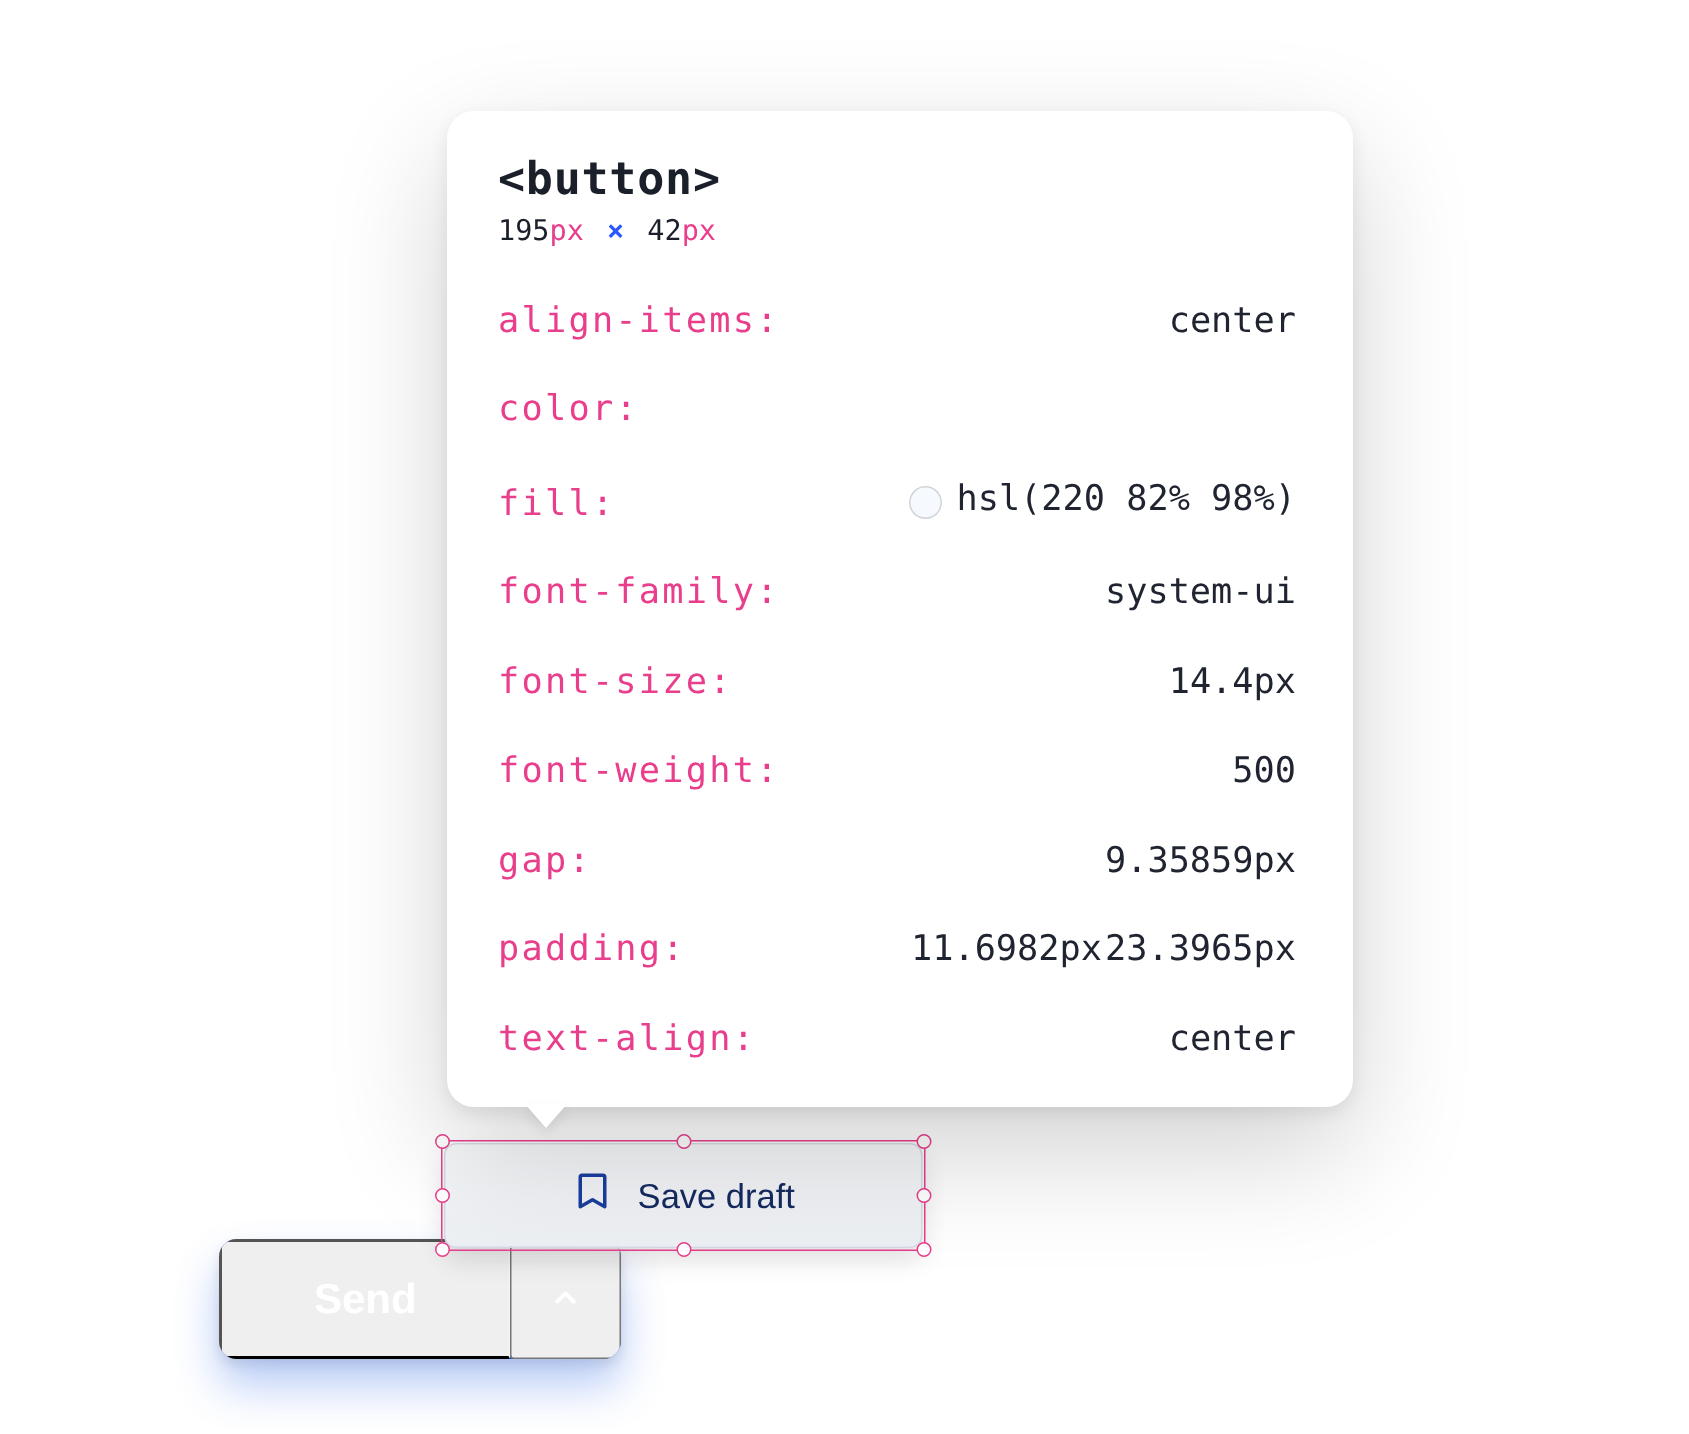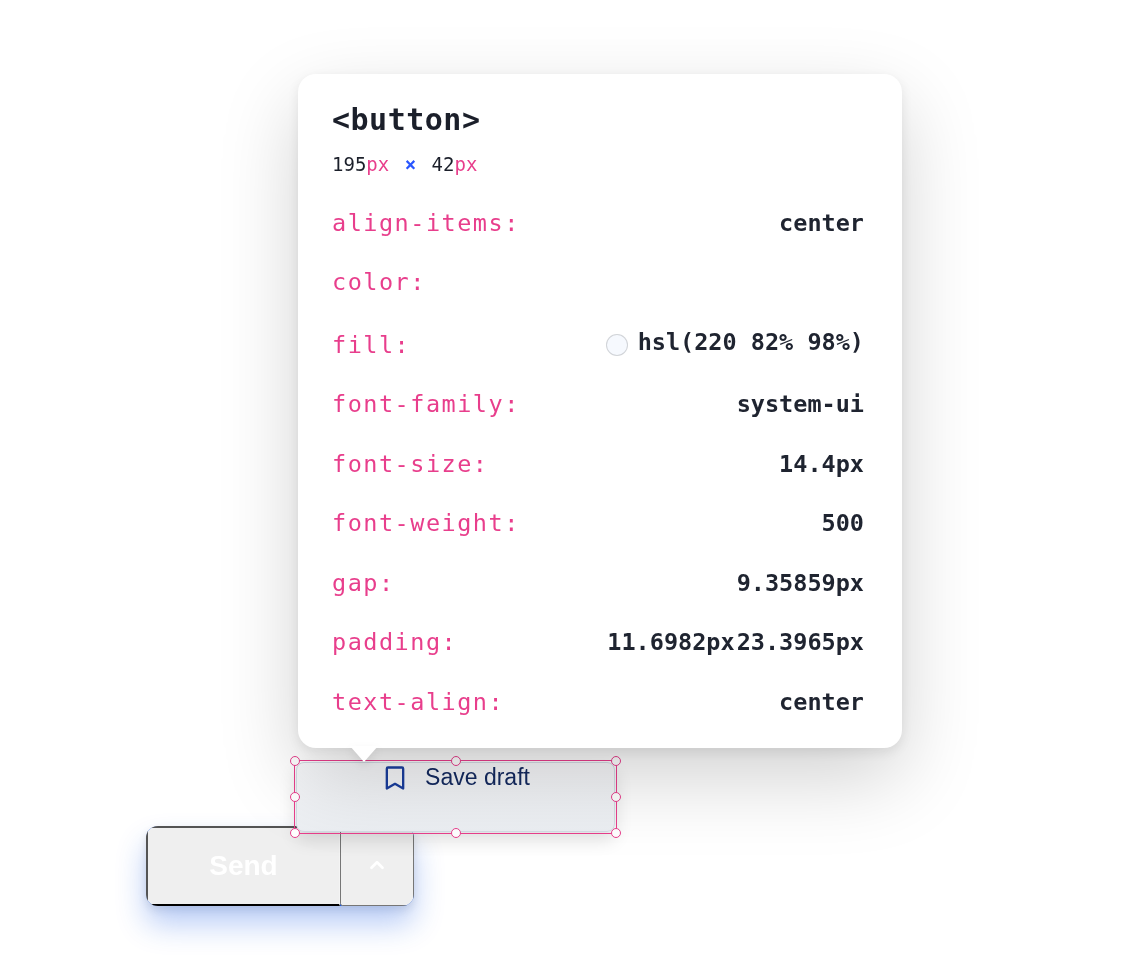--- a/index.html
+++ b/index.html
@@ -30,21 +30,21 @@
     padding: 28px 38px 28px 34px;
   }
   .inspector-title {
     font-family: ui-monospace, Menlo, Consolas, monospace;
     font-weight: 800;
     color: #1b1f2a;
     font-size: 30px;
     letter-spacing: 0.5px;
   }
   .inspector-dims {
-    margin-top: 16px;
+    margin-top: 6px;
     font-family: ui-monospace, Menlo, Consolas, monospace;
     font-size: 19px;
     color: #1b1f2a;
   }
   .inspector-dims .pink { color: #e83e8c; }
   .inspector-dims .times { color: #2a57ff; margin: 0 4px; font-weight: 600;}
   .props {
     margin-top: 30px;
     display: flex;
     flex-direction: column;
@@ -65,21 +65,20 @@
   .prop-key::after { content: ":"; color: #e83e8c; }
   .prop-val {
     flex: 1;
     text-align: left;
     color: #1f2430;
     display: flex;
     justify-content: flex-end;
     align-items: center;
     gap: 10px;
     white-space: pre;
-    font-weight: bold;
   }
   .prop-val.stack {
     flex-direction: row;
     align-items: flex-end;
     gap: 2px;
   }
   .swatch {
     width: 22px;
     height: 22px;
     border-radius: 50%;
@@ -108,20 +107,21 @@
     width: 319px;
     height: 70px;
   }
   .save-draft {
     width: 100%;
     height: 100%;
     background: linear-gradient(#f7f8fa,#eceff3);
     border: 1px solid #d4dae4;
     border-radius: 8px;
     display: inline-flex;
+    align-items: center;
     justify-content: center;
     gap: 16px;
     color: #142a60;
     font-weight: 500;
     font-size: 23px;
     box-shadow: 0 8px 18px rgba(0,0,0,0.12);
   }
   .save-draft svg { width: 28px; height: 28px; }
   .sel-box {
     position: absolute;

